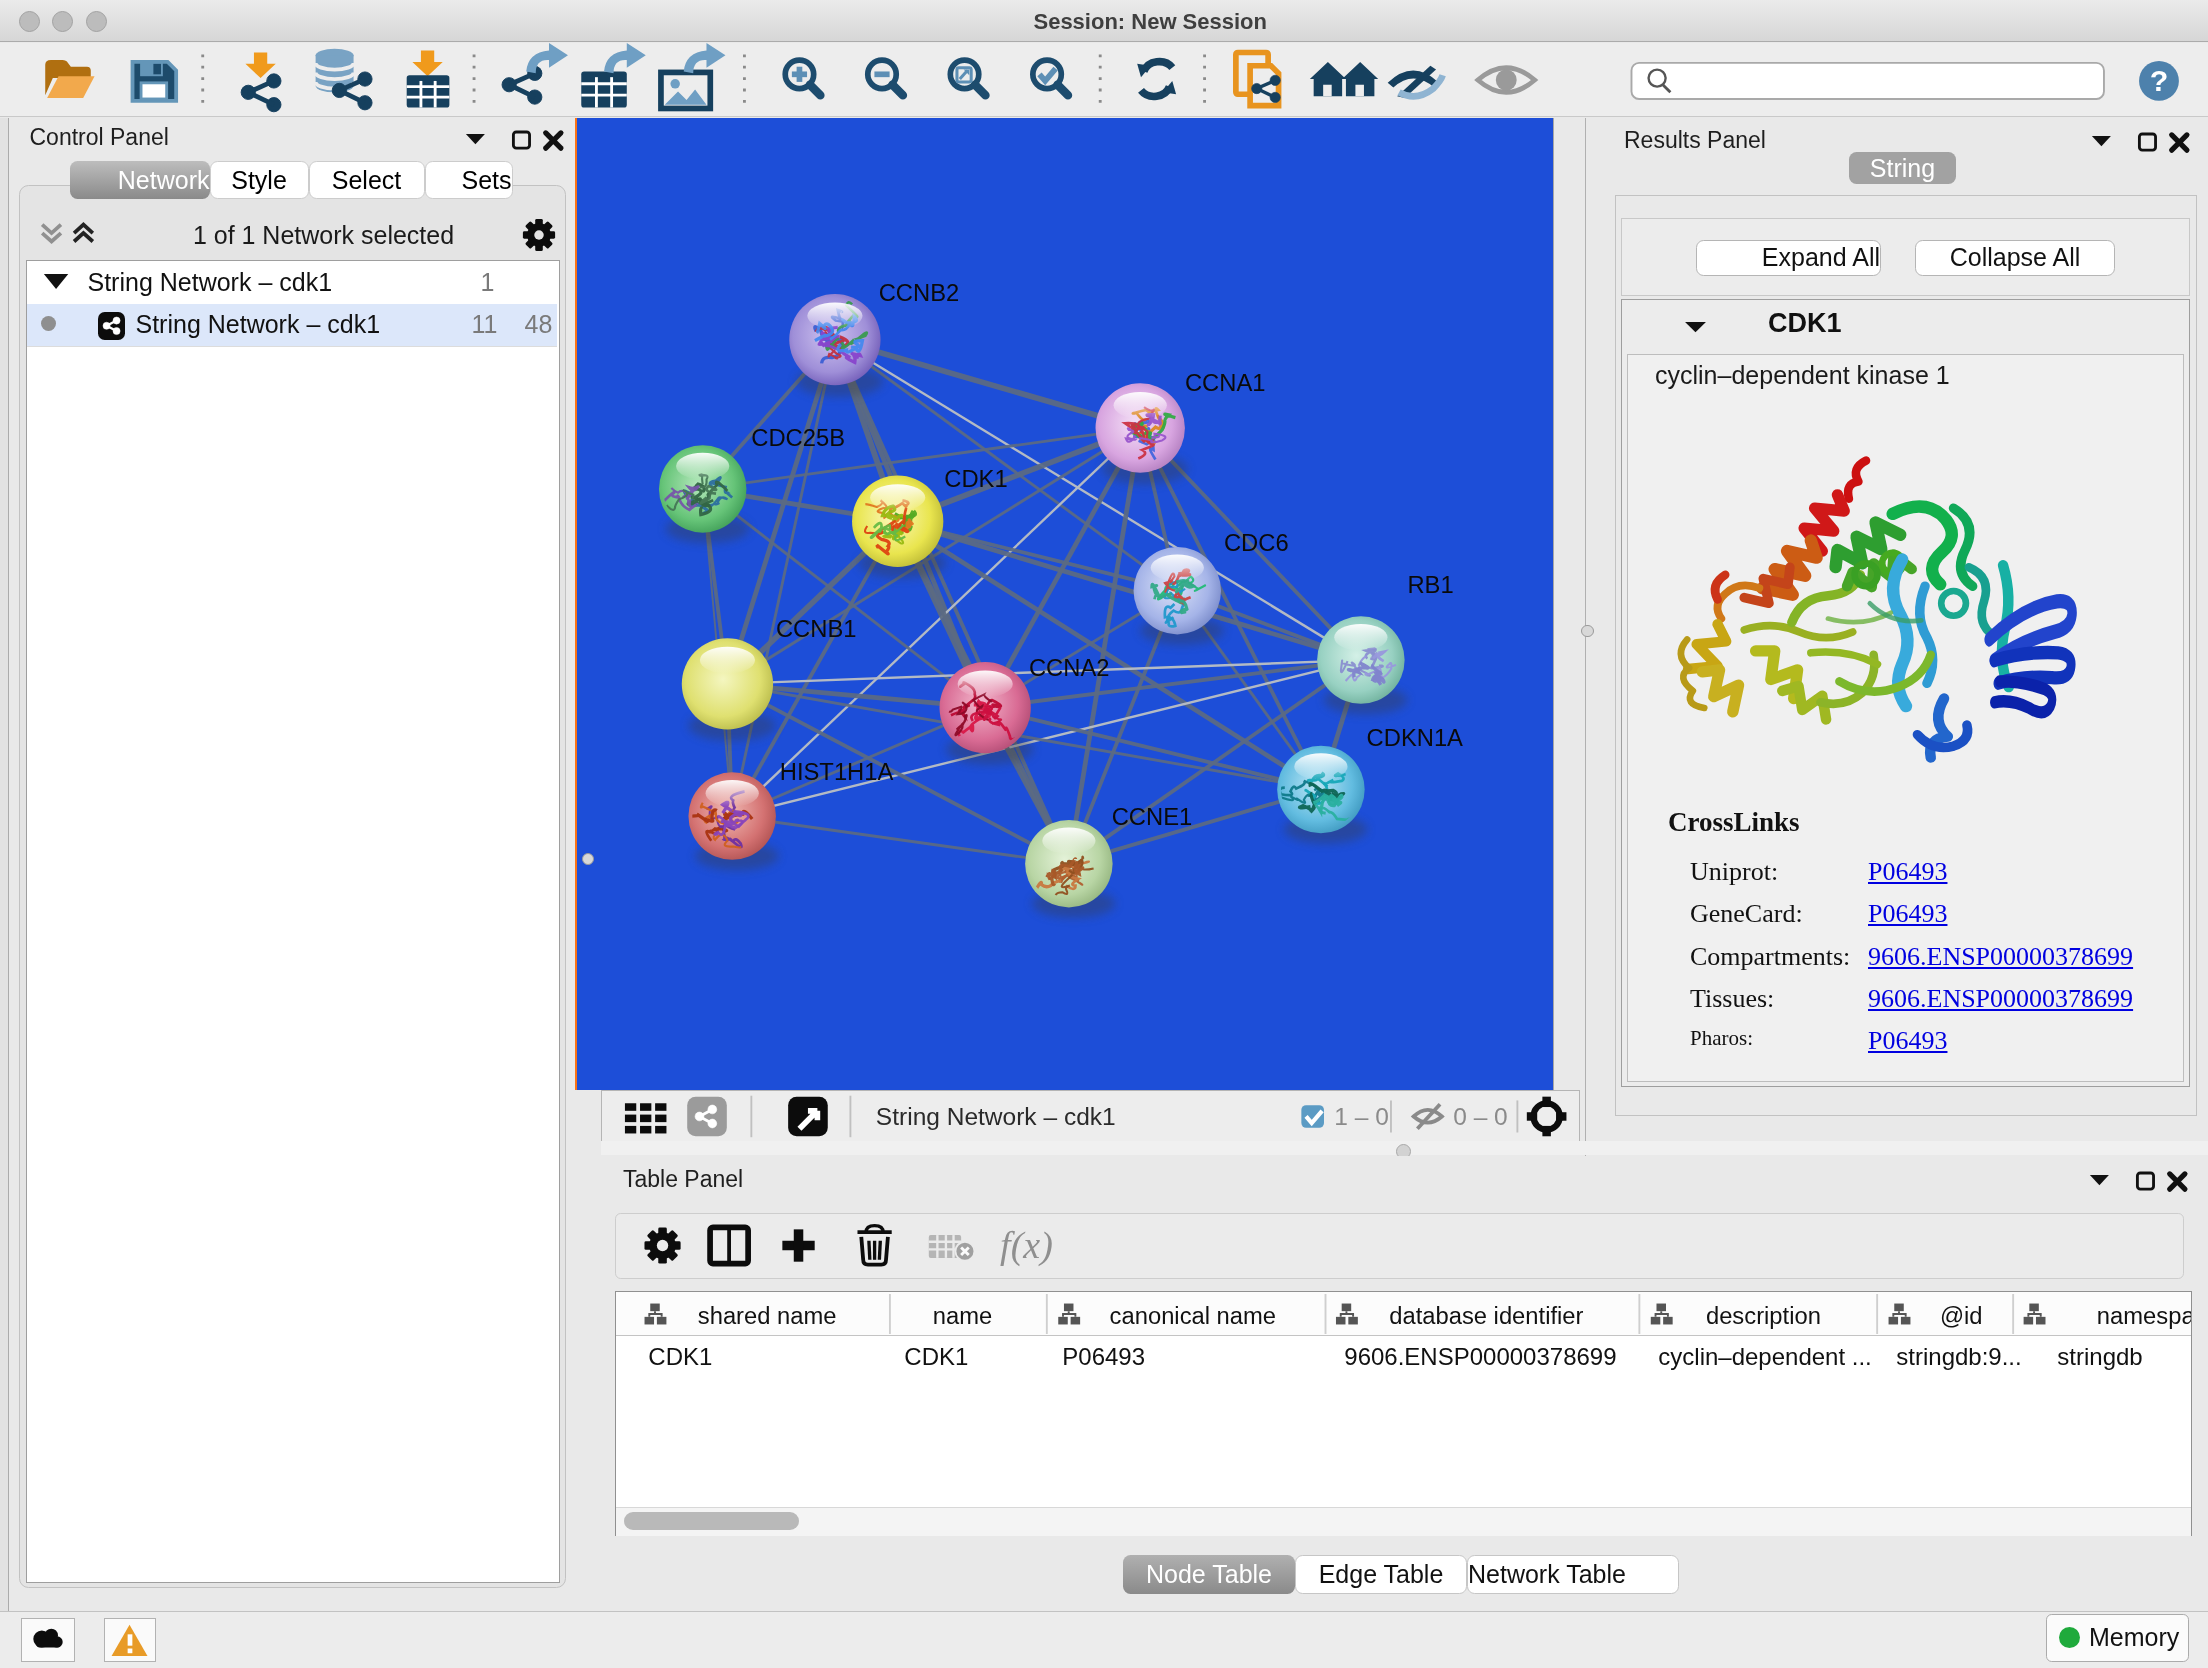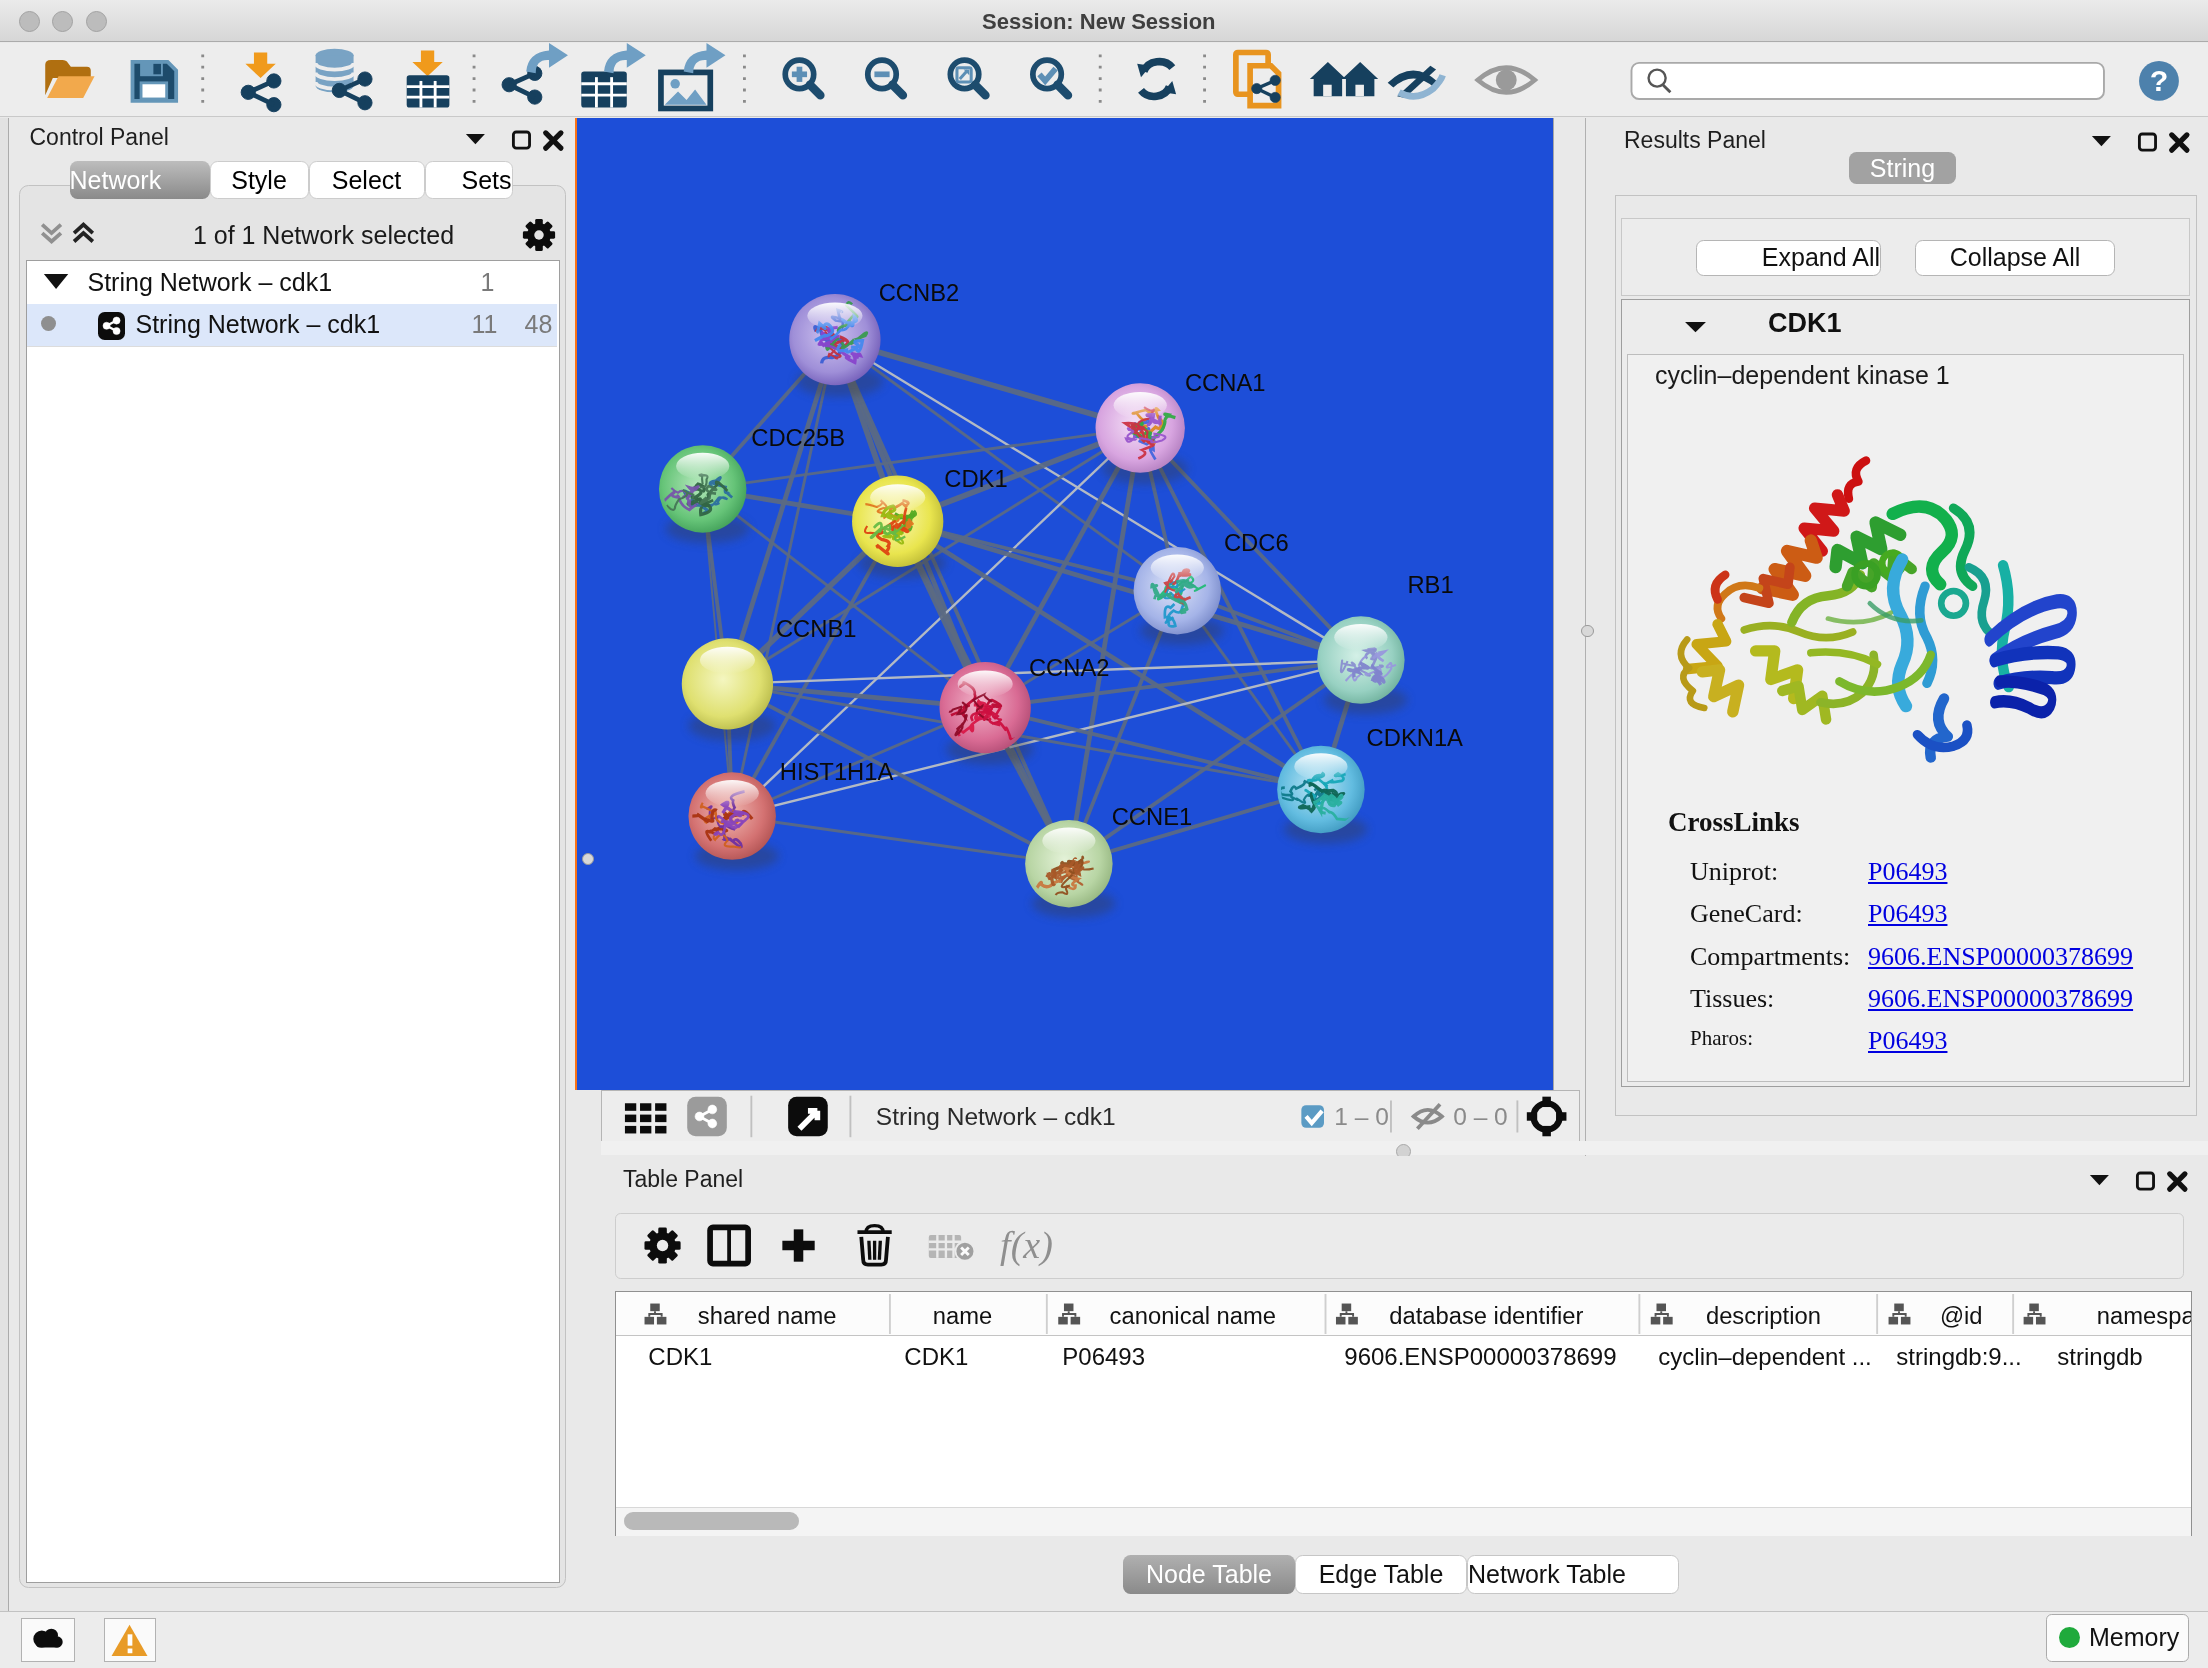--- a/index.html
+++ b/index.html
@@ -9,21 +9,21 @@
 .ptitle{font-size:23px;color:#1e1e1e}
 svg{display:block}
 </style>
 </head>
 <body>
 
 <div class="abs" style="left:0;top:0;width:2208px;height:42px;background:linear-gradient(#ebebeb,#d6d6d6);border-bottom:1px solid #ababab">
   <div class="abs" style="left:19px;top:11.4px;width:21px;height:21px;border-radius:50%;background:#bcbcbc;border:1px solid #a2a2a2"></div>
   <div class="abs" style="left:52px;top:11.4px;width:21px;height:21px;border-radius:50%;background:#bcbcbc;border:1px solid #a2a2a2"></div>
   <div class="abs" style="left:86px;top:11.4px;width:21px;height:21px;border-radius:50%;background:#bcbcbc;border:1px solid #a2a2a2"></div>
-  <div class="abs" style="left:982px;top:8.6px;width:285px;text-align:left;font-size:22px;font-weight:bold;color:#3f3f3f">Session: New Session</div>
+  <div class="abs" style="left:982px;top:8.6px;width:285px;text-align:right;font-size:22px;font-weight:bold;color:#3f3f3f">Session: New Session</div>
 </div>
 
 <div class="abs" id="toolbar" style="left:0;top:43px;width:2208px;height:74px;background:#ededed;border-bottom:1px solid #c9c9c9">
 <svg width="2208" height="74" viewBox="0 0 2322 78">
 <defs>
 <g id="shareg">
           <circle cx="0" cy="0" r="7.5"></circle>
           <circle cx="27" cy="-12" r="7.5"></circle>
           <circle cx="27" cy="13" r="7.5"></circle>
           <line x1="0" y1="0" x2="27" y2="-12" stroke-width="5"></line>
@@ -163,21 +163,21 @@
     <polygon points="2,5 22,5 12,16" fill="#111"></polygon>
     <rect x="52" y="3" width="17" height="17" rx="3" fill="none" stroke="#111" stroke-width="3"></rect>
     <g stroke="#111" stroke-width="5.5" stroke-linecap="round">
         <line x1="86" y1="4" x2="102" y2="20"></line>
         <line x1="102" y1="4" x2="86" y2="20"></line>
       </g>
   </svg>
 
   <div class="abs" style="left:9.5px;top:67px;width:547px;height:1403px;background:#e4e4e4;border:1px solid #c2c2c2;border-radius:9.5px"></div>
 
-  <div class="abs" style="left:60px;top:43px;width:140px;height:38px;background:linear-gradient(#bdbdbd,#8a8a8a);border-radius:7.6px;color:#fff;font-size:25px;text-align:left;line-height:38px">Network</div>
+  <div class="abs" style="left:60px;top:43px;width:140px;height:38px;background:linear-gradient(#bdbdbd,#8a8a8a);border-radius:7.6px;color:#fff;font-size:25px;text-align:right;line-height:38px">Network</div>
   <div class="abs" style="left:200px;top:43px;width:99px;height:38px;background:#fff;border:1px solid #ccc;border-radius:7.6px;font-size:25px;text-align:center;line-height:36px">Style</div>
   <div class="abs" style="left:299px;top:43px;width:116px;height:38px;background:#fff;border:1px solid #ccc;border-radius:7.6px;font-size:25px;text-align:center;line-height:36px">Select</div>
   <div class="abs" style="left:415px;top:43px;width:88px;height:38px;background:#fff;border:1px solid #ccc;border-radius:7.6px;font-size:25px;text-align:right;line-height:36px">Sets</div>
 
   <svg class="abs" style="left:29.5px;top:101px" width="57" height="30" viewBox="0 0 60 32">
     <g stroke="#909090" stroke-width="4" fill="none">
         <path d="M3 6 l10 9 l10 -9"></path>
         <path d="M3 15 l10 9 l10 -9"></path>
       </g>
     <g stroke="#222" stroke-width="4" fill="none">

